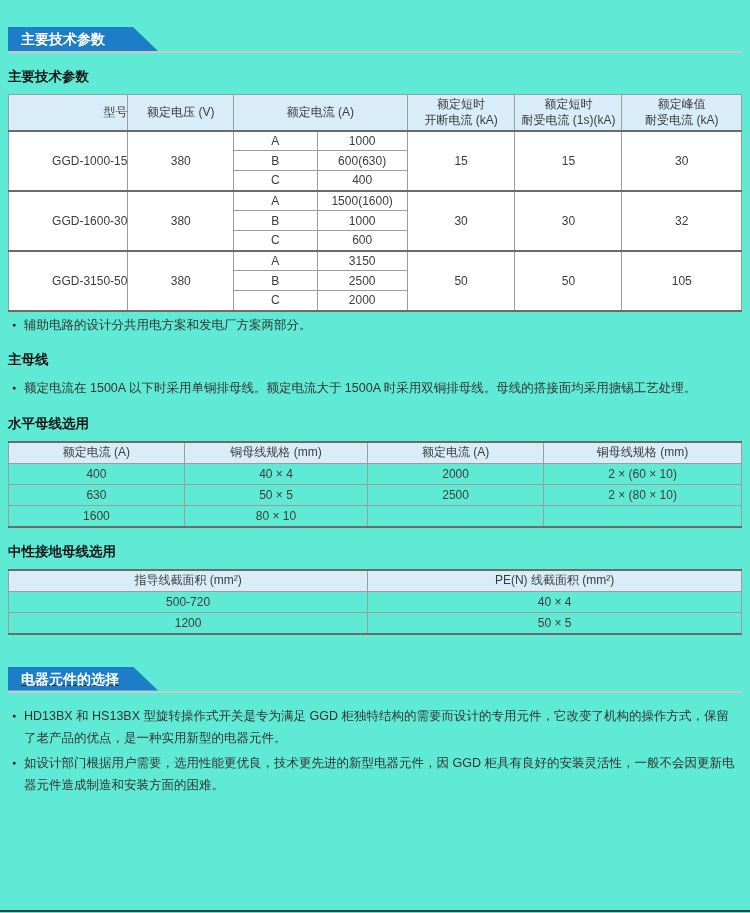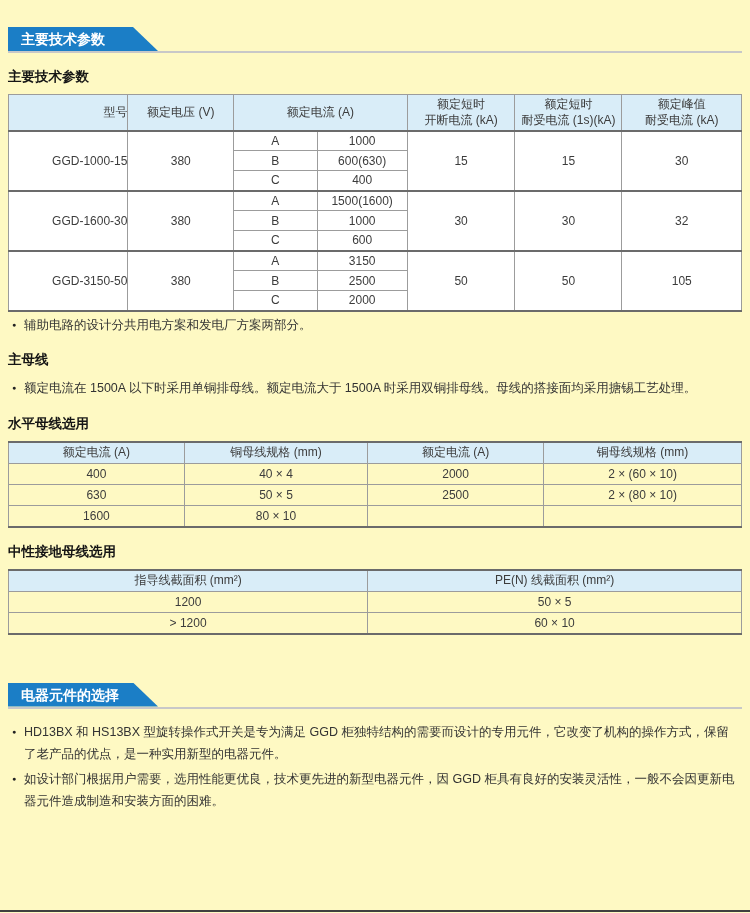--- a/index.html
+++ b/index.html
@@ -1,27 +1,27 @@
 <!DOCTYPE html>
 <html><head>
 <meta charset="utf-8">
 <style>
   * { margin: 0; padding: 0; box-sizing: border-box; }
   html, body { background: #ffffff; }
   body { font-family: "Liberation Sans", "DejaVu Sans", sans-serif; color: #333; }
   .page {
     position: relative;
     width: 750px; height: 913px;
-    background: #fef9c3;
+    background: #5eead4;
     padding: 0 8px;
     overflow: hidden;
   }
   
   .banner-wrap { border-bottom: 2px solid #c8c8c8; margin-top: 27px; }
-  .banner-wrap.second { margin-top: 48px; }
+  .banner-wrap.second { margin-top: 32px; text-decoration: underline; }
   .banner {
     width: 150px; height: 24px;
     background: #1b7ec6;
     color: #fff; font-weight: 700; font-size: 14px; line-height: 24px;
     padding-left: 13px;
     clip-path: polygon(0 0, calc(100% - 25px) 0, 100% 100%, 0 100%);
   }
   
   .sec-heading { font-size: 13.5px; font-weight: 700; color: #151515; margin: 15px 0 8px; }
   .sec-heading.first { margin-top: 15px; }
@@ -211,26 +211,26 @@
         <col style="width:51%">
       </colgroup>
     <thead>
       <tr>
         <th>指导线截面积 (mm²)</th>
         <th>PE(N) 线截面积 (mm²)</th>
       </tr>
     </thead>
     <tbody>
       <tr>
+        <td>500-720</td>
+        <td>40 × 4</td>
+      </tr>
+      <tr>
         <td>1200</td>
         <td>50 × 5</td>
-      </tr>
-      <tr>
-        <td>&gt; 1200</td>
-        <td>60 × 10</td>
       </tr>
     </tbody>
   </table>
 
   <div class="banner-wrap second">
     <div class="banner">电器元件的选择</div>
   </div>
 
   <div class="bullets-block">
     <div class="bullet">

